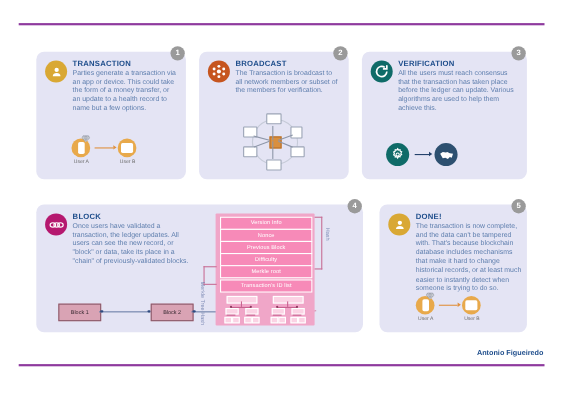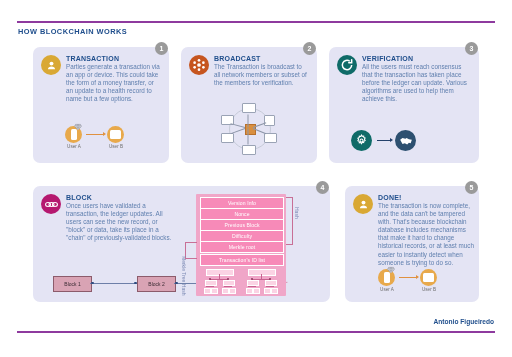--- a/index.html
+++ b/index.html
@@ -96,21 +96,20 @@
   
   .credit{position:absolute;right:18px;top:318px;font-size:6.6px;font-weight:bold;color:#1f4e8c;}
   .bot-rule{position:absolute;left:17px;top:331px;width:478px;height:1.5px;background:#8e3a9e;}
 </style>
 </head>
 <body>
 
 <div class="sheet">
 
   <div class="top-rule"></div>
-  <div class="page-title">HOW BLOCKCHAIN WORKS</div>
 
   <div class="card" style="left:33px;top:47px;width:136px;height:116px;">
     <div class="circ" style="left:8px;top:8px;width:20px;height:20px;background:#d9a834;">
       <svg width="13" height="13" viewBox="0 0 24 24">
           <circle cx="12" cy="8.5" r="3.6" fill="#fff"></circle>
           <path d="M5.5 19c0-3.4 2.9-5.2 6.5-5.2s6.5 1.8 6.5 5.2z" fill="#fff"></path>
         </svg>
     </div>
     <div class="txt-block" style="left:33px;top:8px;width:95px;">
       <div class="card-title">TRANSACTION</div>

